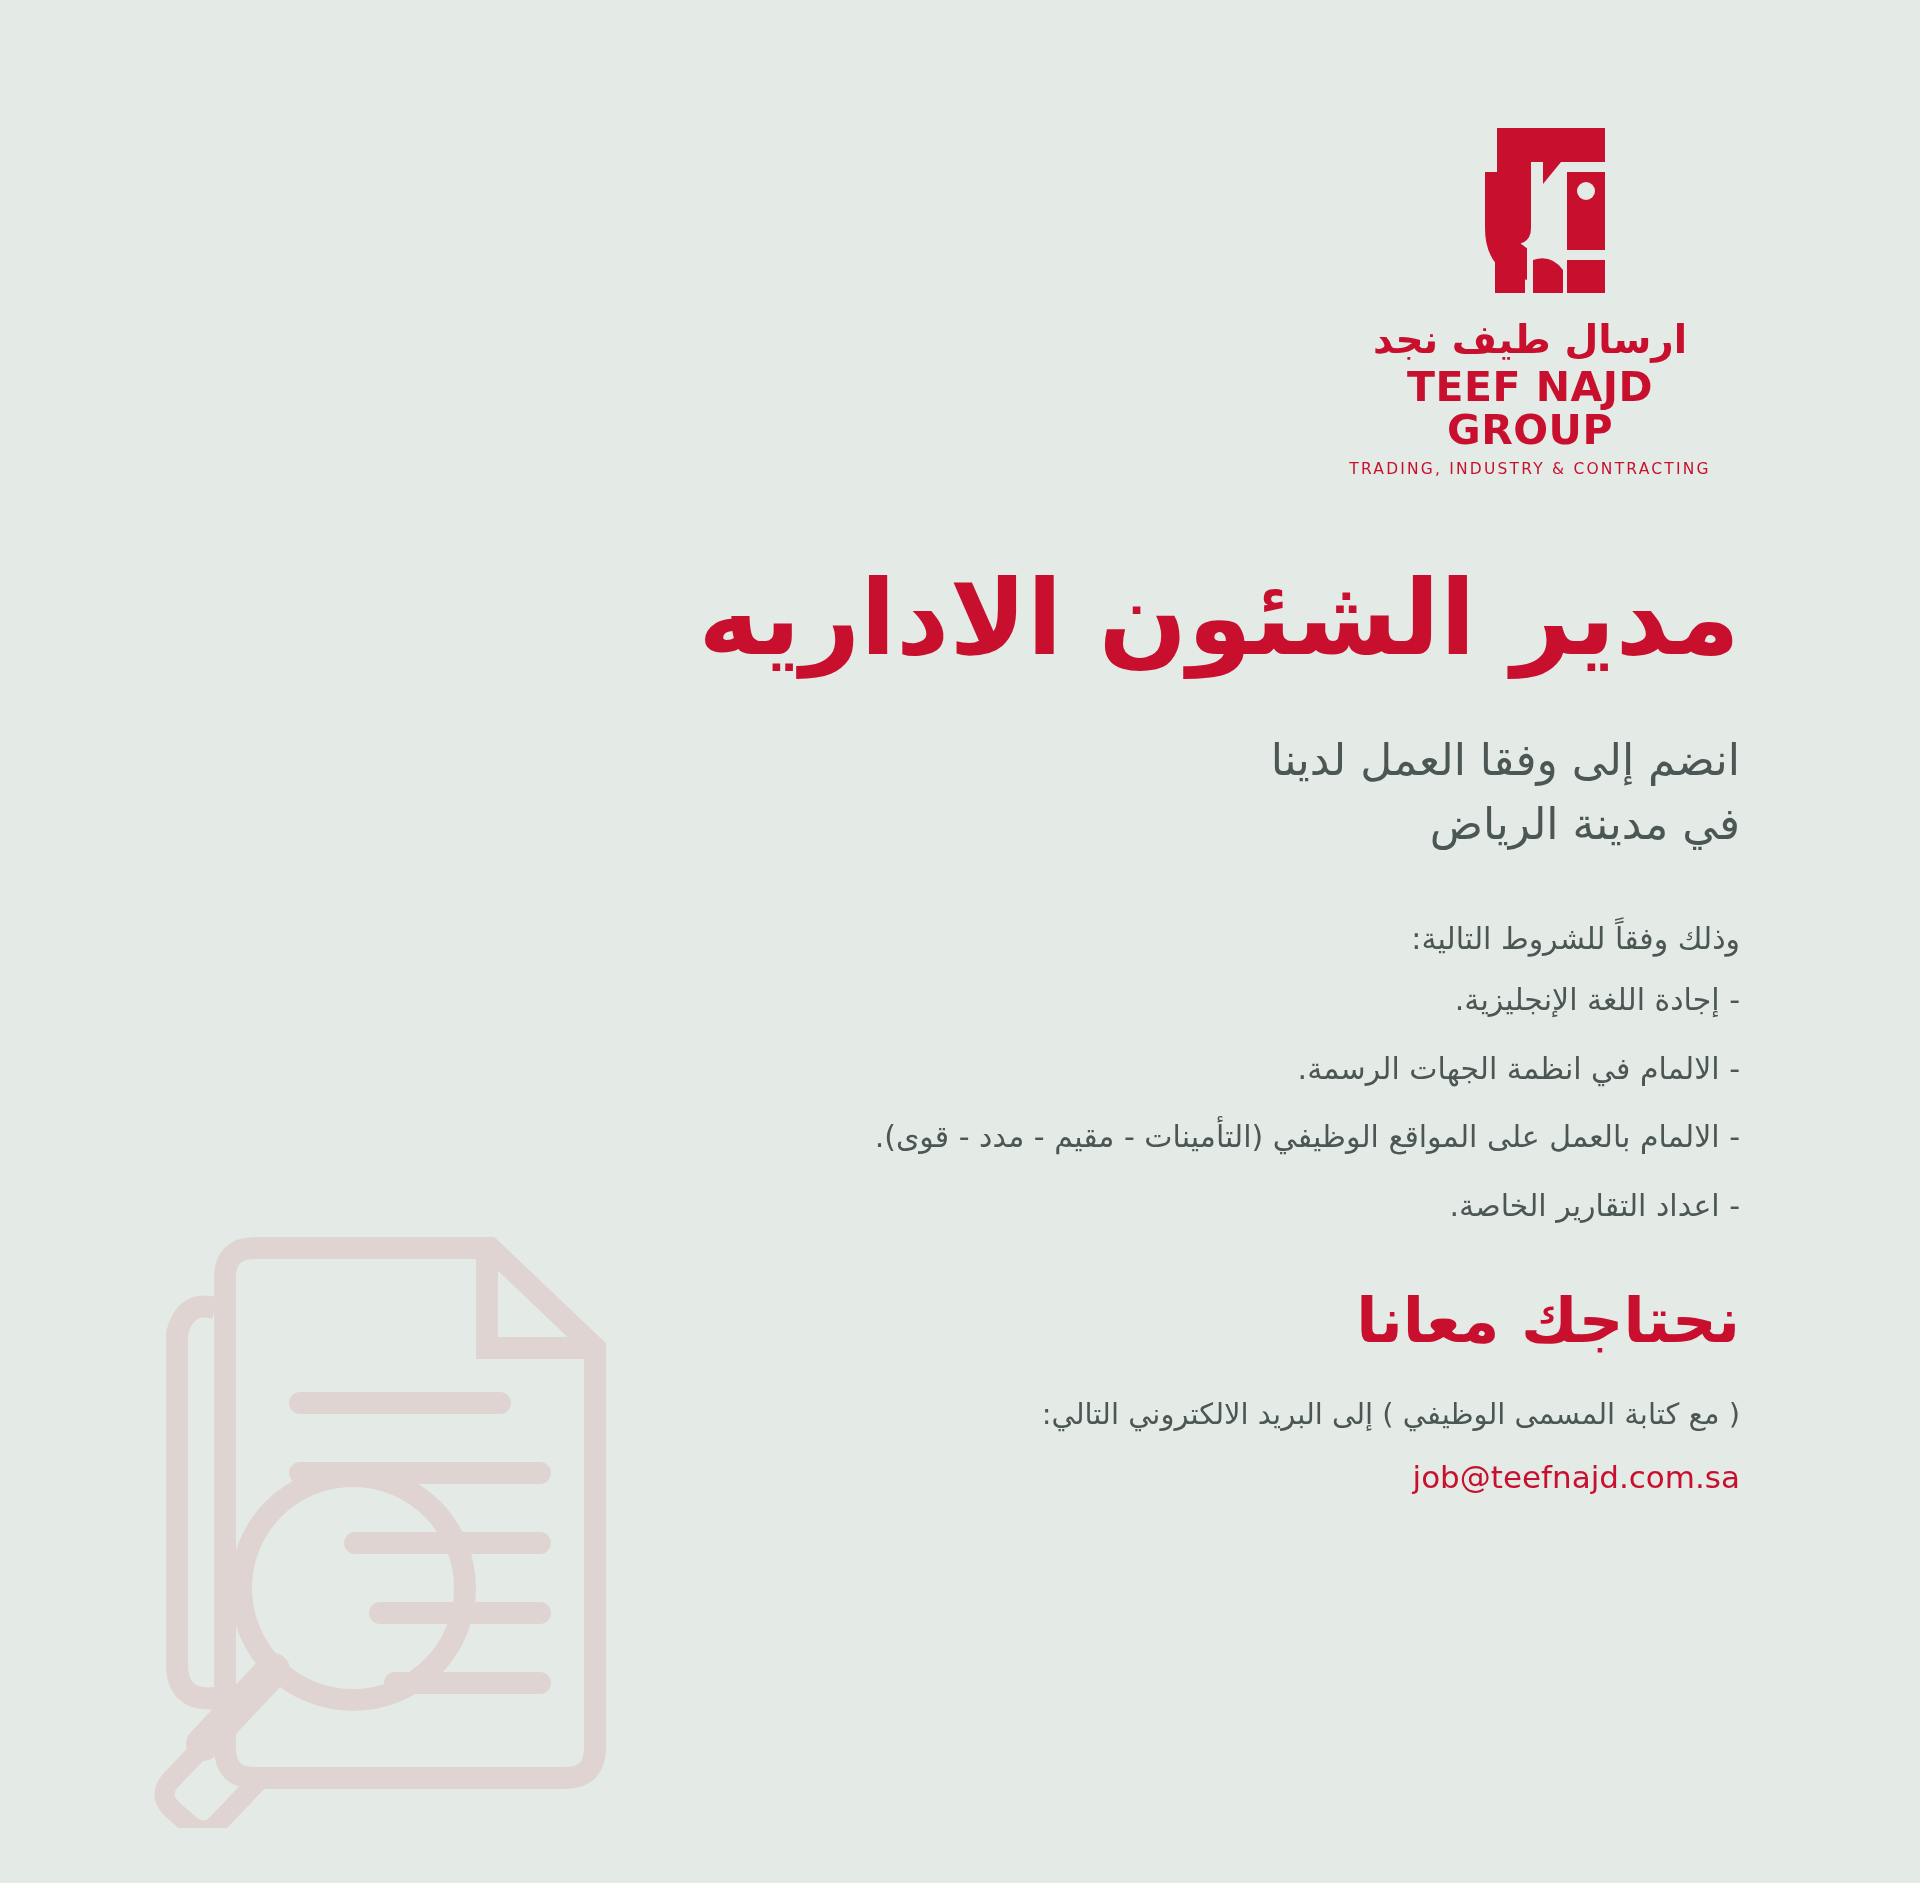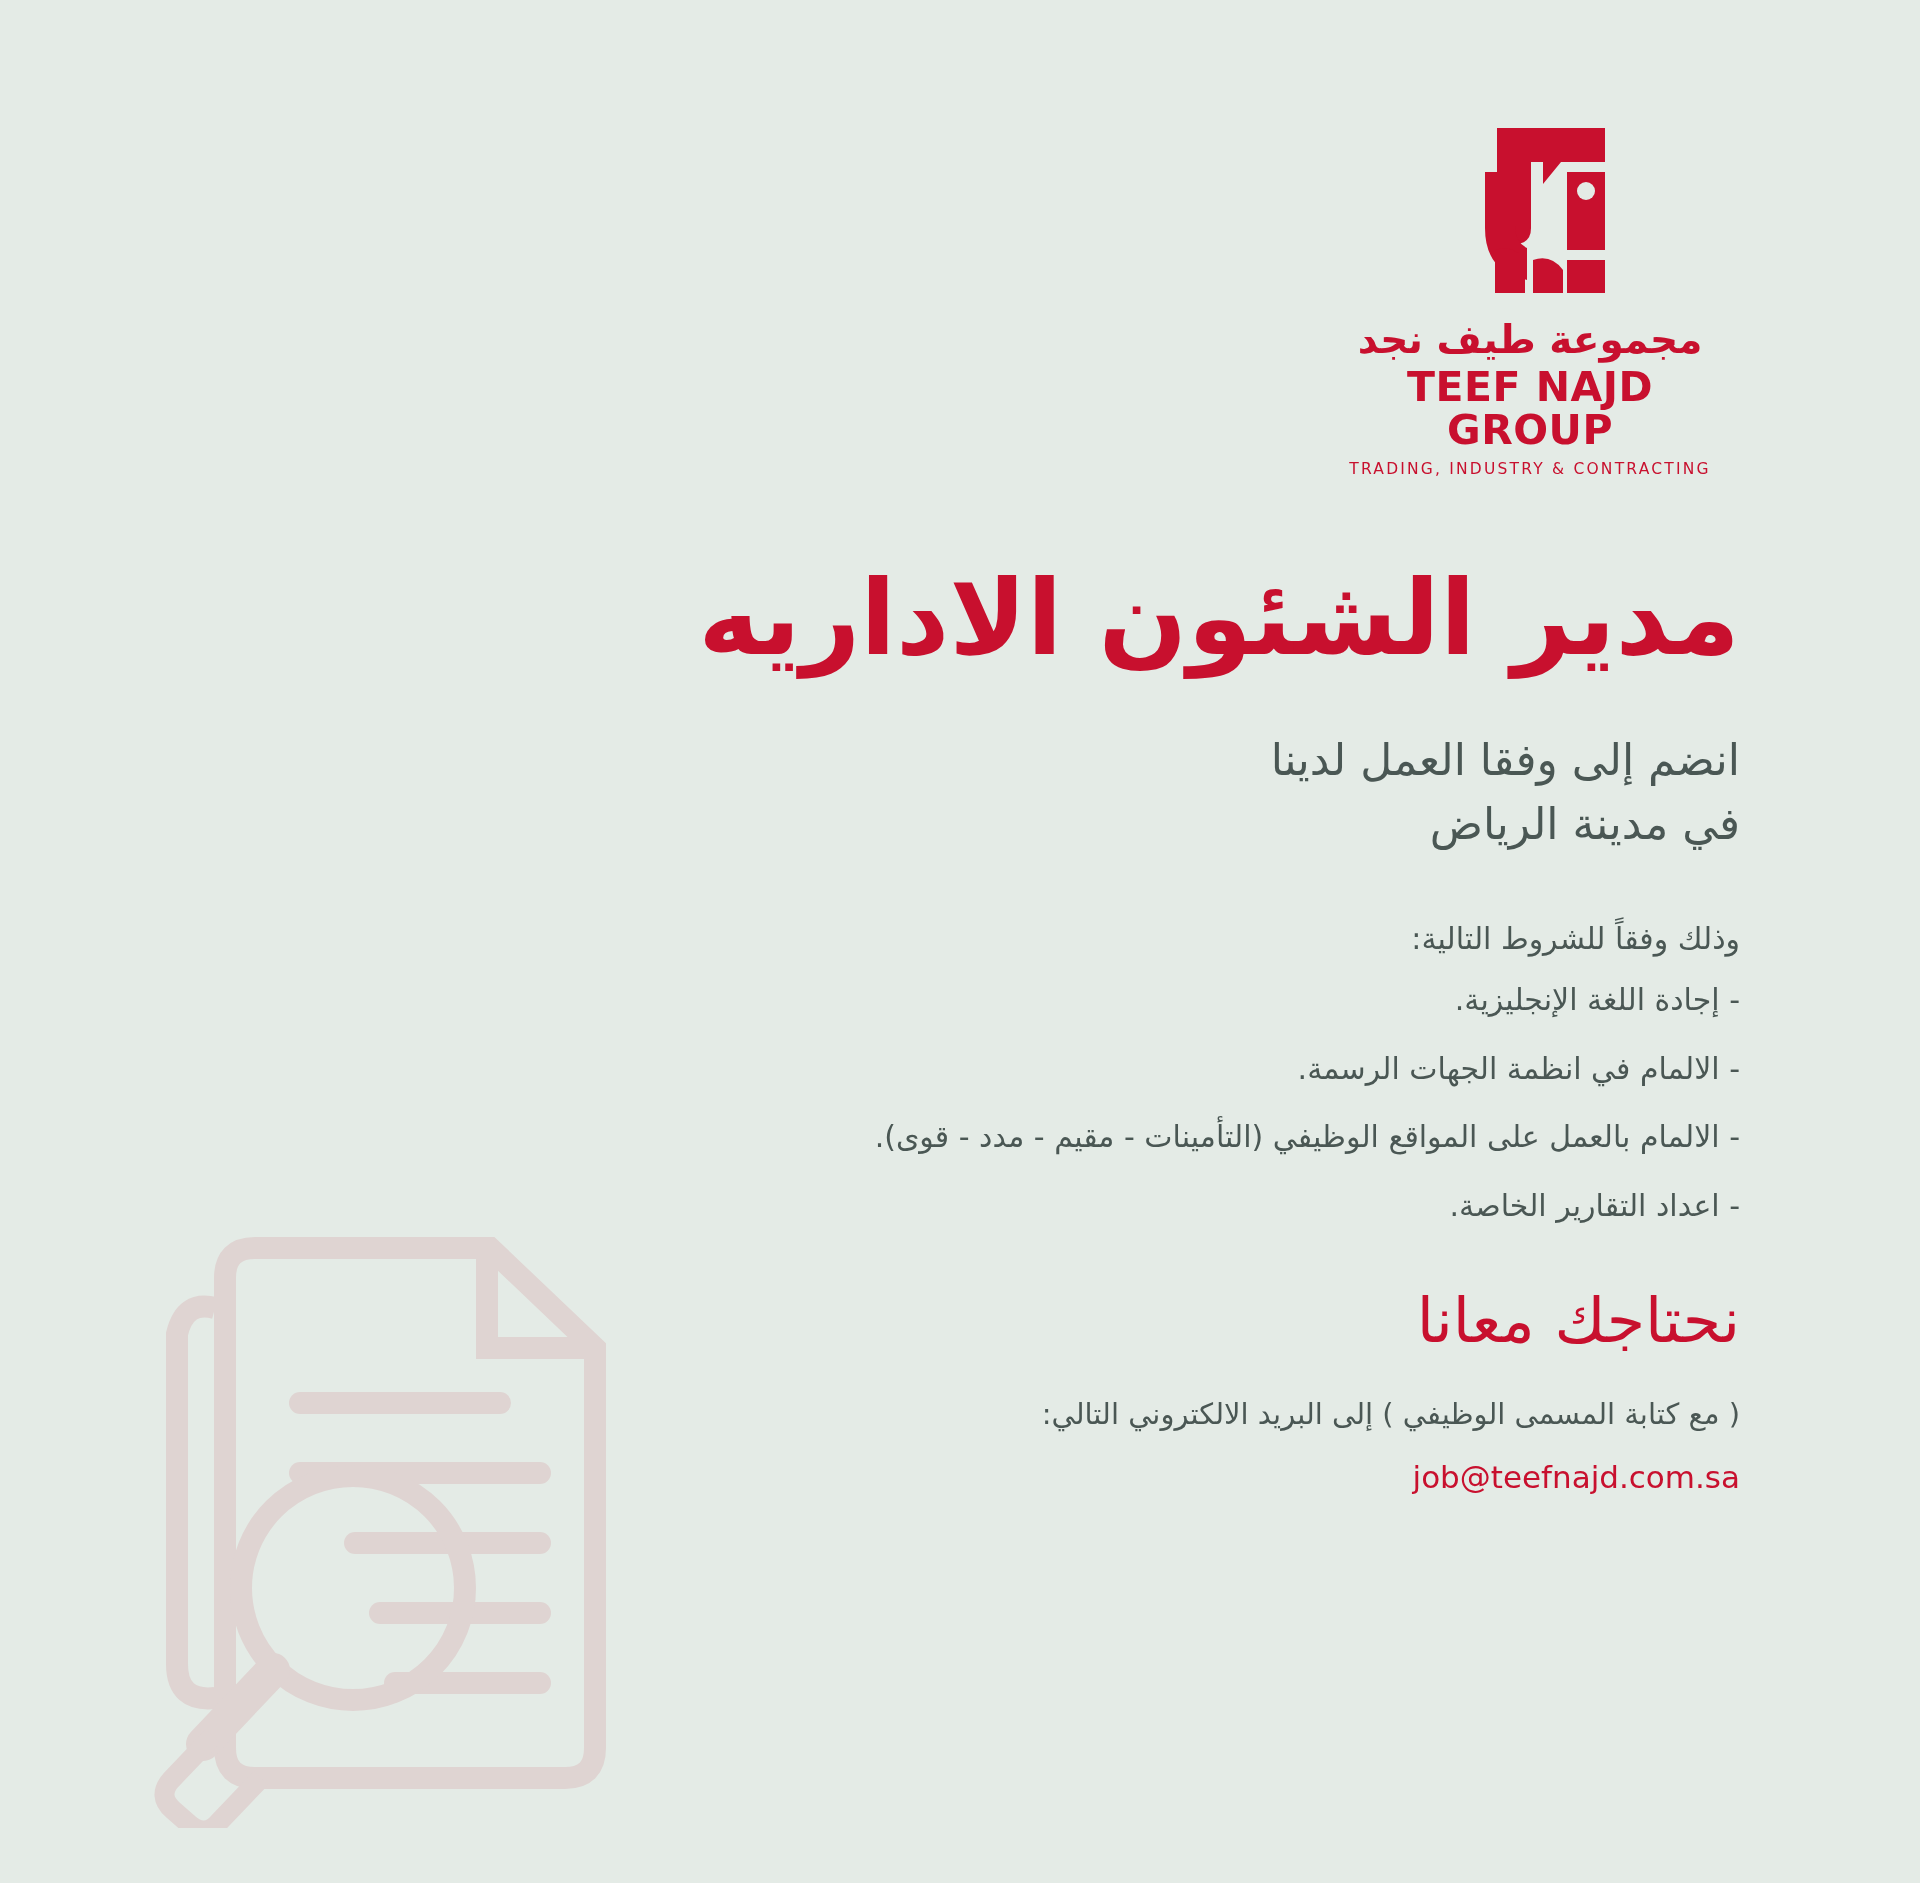--- a/index.html
+++ b/index.html
@@ -110,21 +110,21 @@
   .conditions-list li {
     color: #4a5754;
     font-size: 30px;
     line-height: 1.55;
     margin-bottom: 22px;
   }
 
   .call-heading {
     color: #c8102e;
     font-size: 62px;
-    font-weight: normal;
+    font-weight: bold;
     margin: 58px 0 38px 0;
     line-height: 1.1;
   }
 
   .apply-info p {
     color: #4a5754;
     font-size: 29px;
     line-height: 1.5;
     margin: 0 0 22px 0;
   }
@@ -178,21 +178,21 @@
         <circle cx="131" cy="63" r="9" fill="#e4ebe6"></circle>
 
         <path d="M42 0 h34 v100 q0 16 -17 16 t-17 -16 z"></path>
         <path d="M0 44 h30 v56 q0 44 42 52 v-32 q-12 -6 -12 -22 v-54 z"></path>
 
         <path d="M40 122 q18 -6 30 10 v33 h-30 z"></path>
         <path d="M78 132 q18 -6 30 10 v23 h-30 z"></path>
         <path d="M112 132 h38 v33 h-38 z"></path>
       </g>
     </svg>
-    <div class="logo-ar">مجموعة طيف نجد</div>
+    <div class="logo-ar">ارسال طيف نجد</div>
     <div class="logo-en">TEEF NAJD GROUP</div>
     <div class="logo-tag">TRADING, INDUSTRY &amp; CONTRACTING</div>
   </div>
 
   <div class="content">
 
     <h1 class="job-title">مدير الشئون الاداريه</h1>
 
     <div class="subtitle">
       <div>انضم إلى وفقا العمل لدينا</div>

